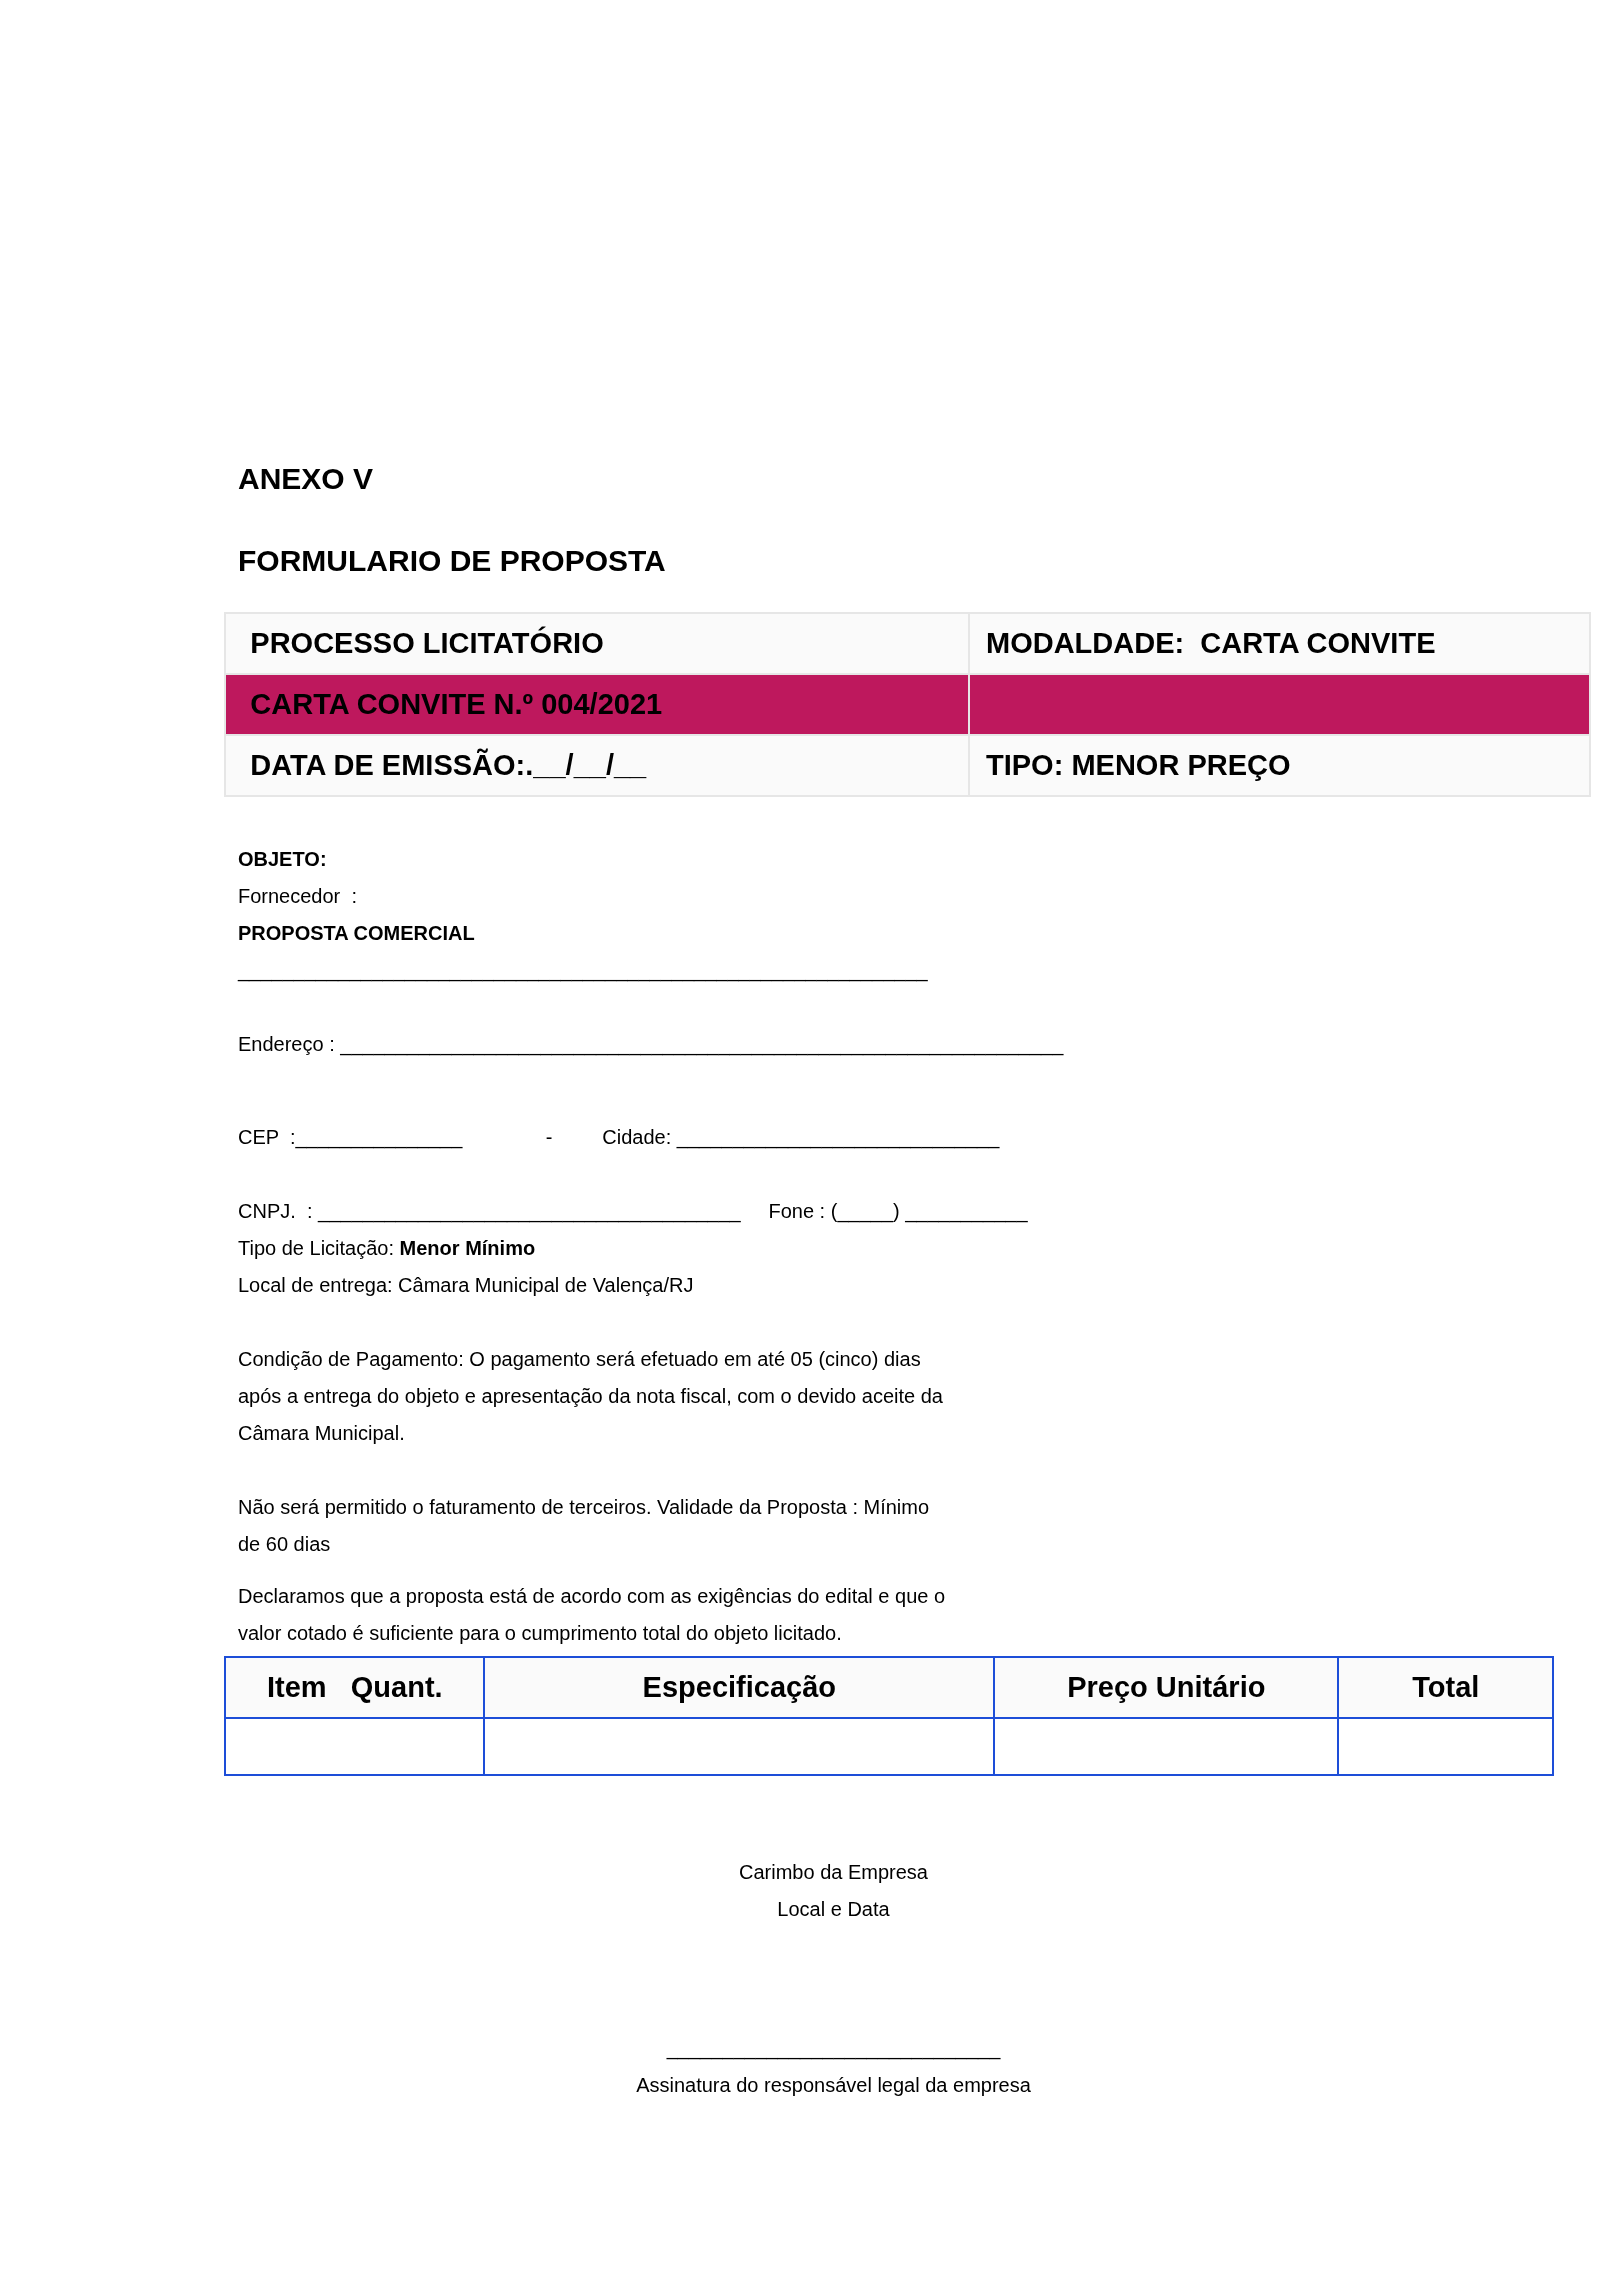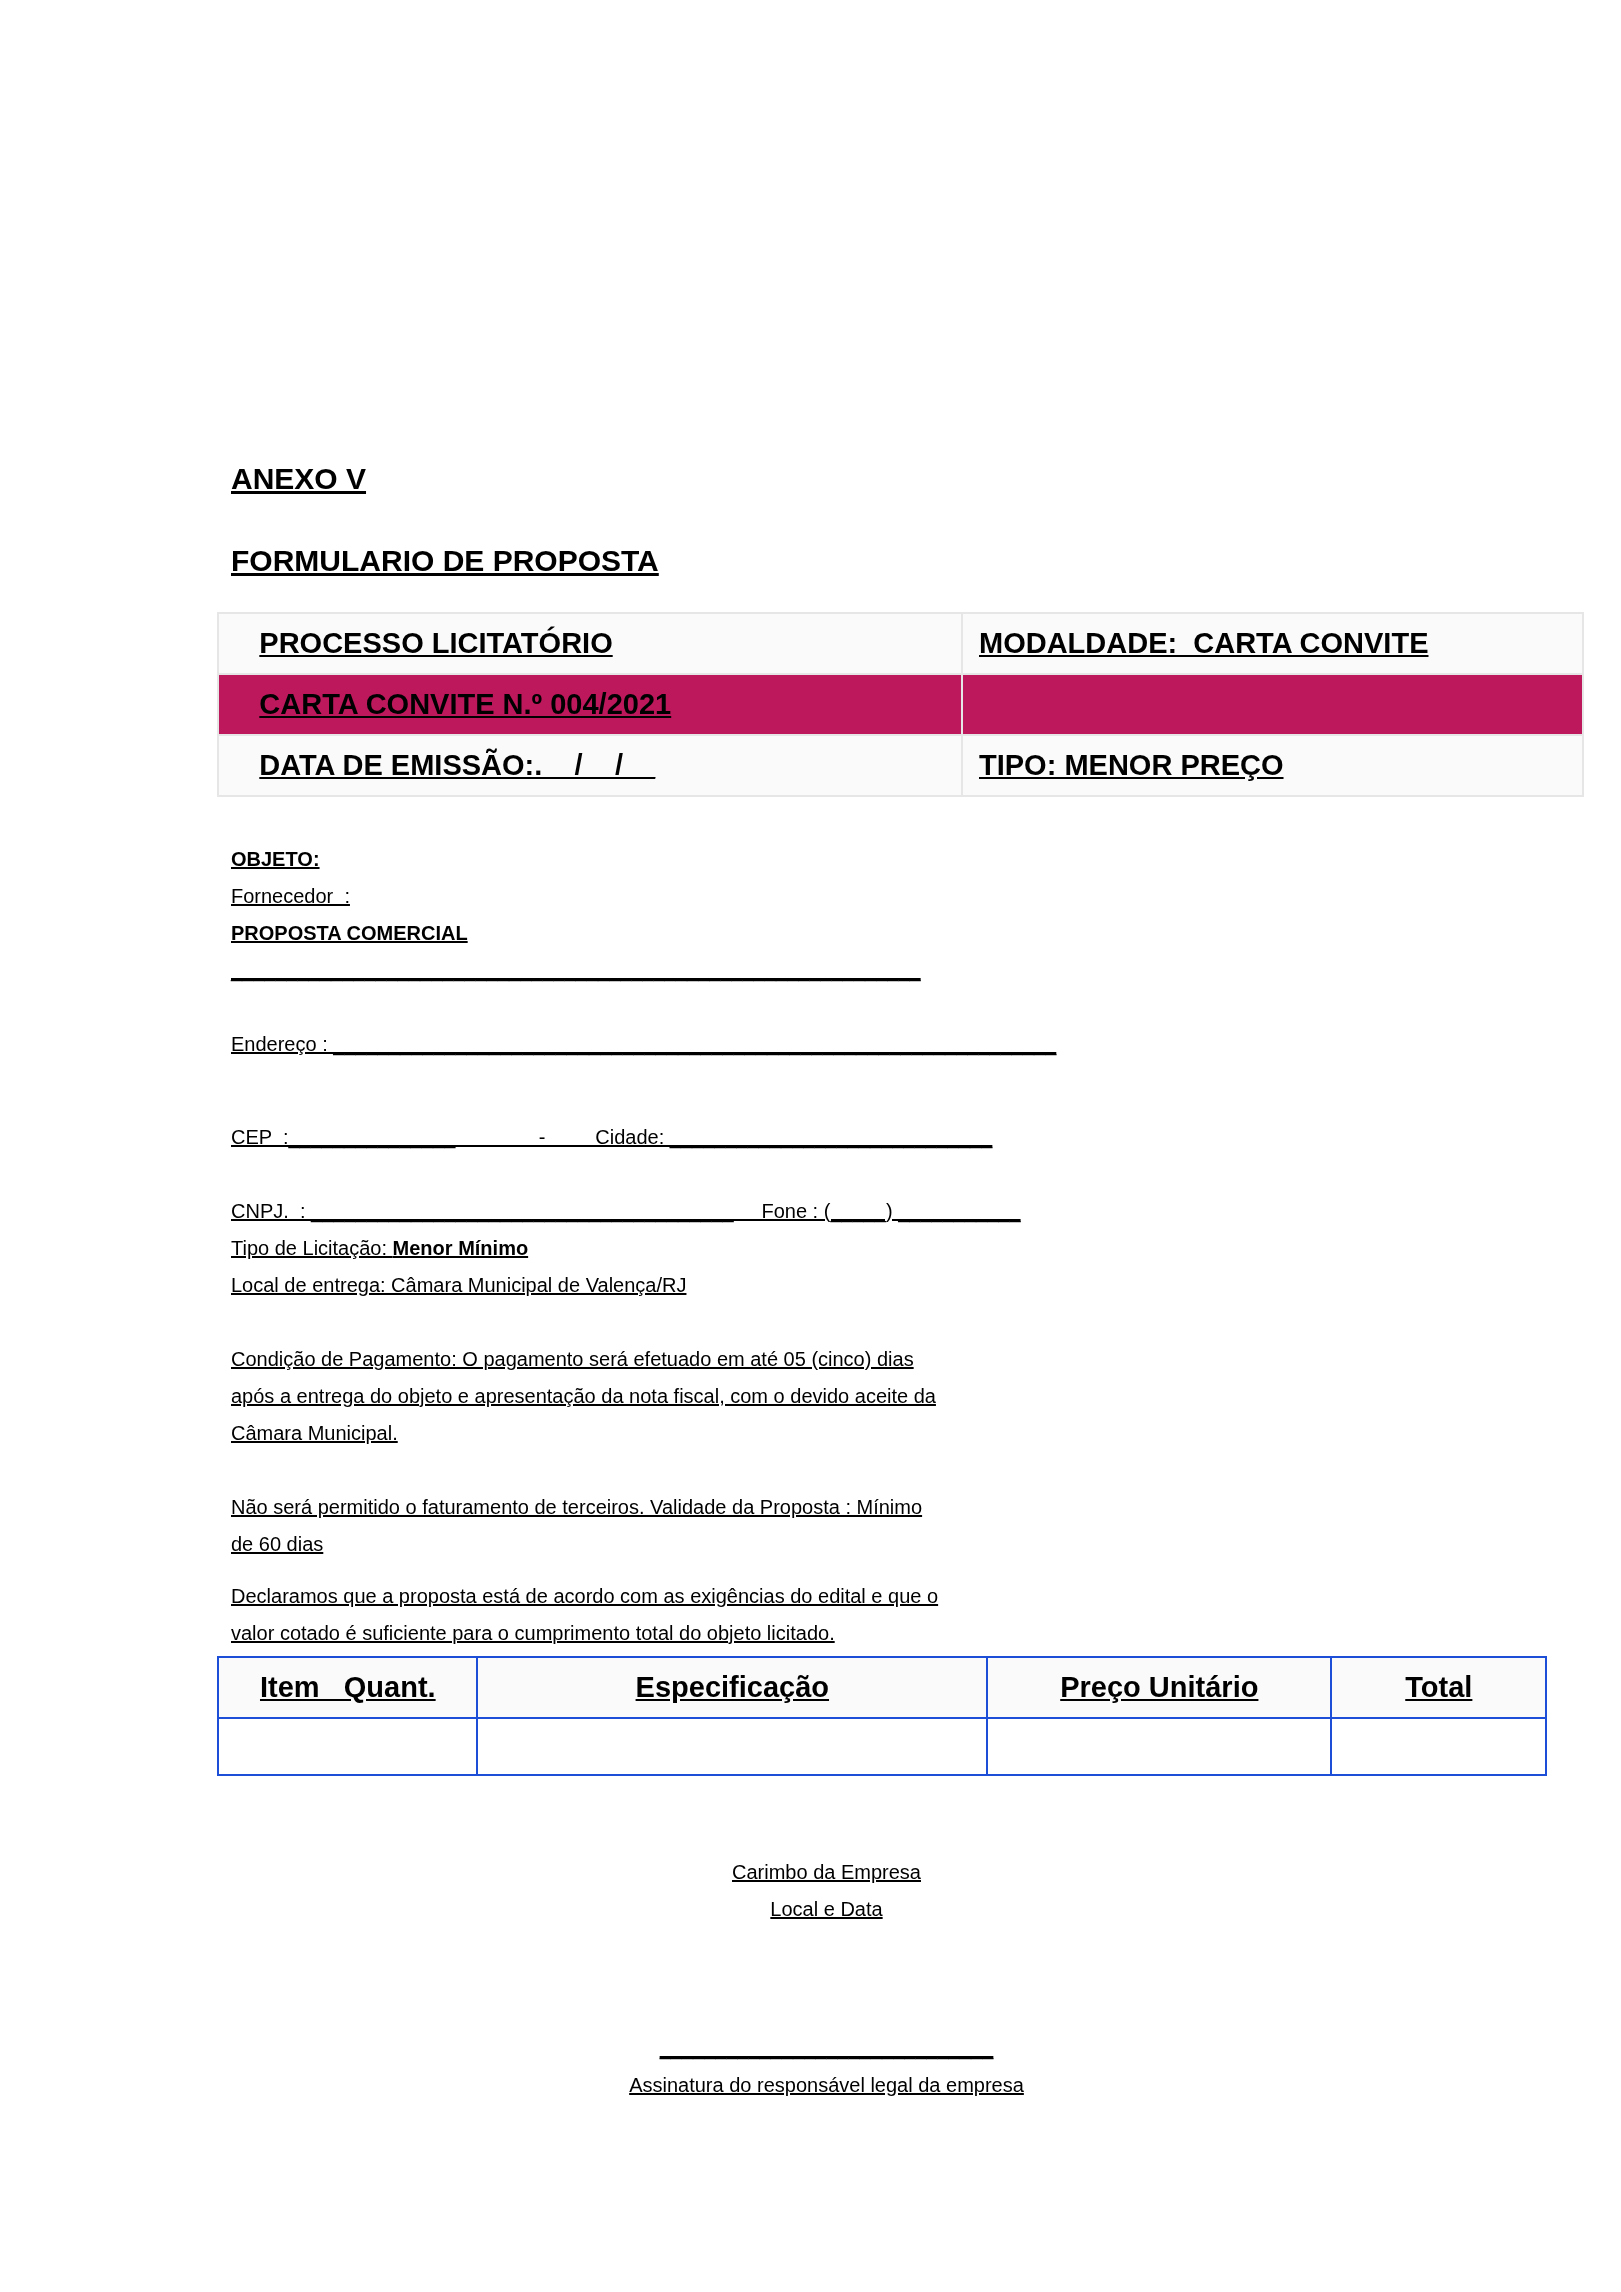--- a/index.html
+++ b/index.html
@@ -7,42 +7,41 @@
   .page {
     position:relative;
     width:1621px; height:2293px;
     background:#ffffff;
     color:#000000;
     font-family:"Liberation Sans", sans-serif;
     overflow:hidden;
   }
   .content {
     position:absolute;
-    left:231px; top:459px;
+    left:238px; top:459px;
     width:1191px;
-    text-decoration:underline;
   }
   .line { white-space:pre-wrap; font-size:20px; line-height:37px; }
   .heading { font-size:30px; font-weight:bold; line-height:39px; white-space:pre-wrap; }
   .title2 { margin-top:43px; }
 
   
   table.header-table {
     border-collapse:collapse;
     table-layout:fixed;
     margin-top:32px;
     margin-left:-13.7px;
     width:1367px;
   }
   table.header-table td {
     border:2px solid #e6e6e6;
     height:61px;
     font-size:29px;
     font-weight:bold;
-    padding:0 0 0 40px;
+    padding:0 0 0 24px;
     vertical-align:middle;
     white-space:pre-wrap;
   }
   table.header-table td.col-right { width:621px; padding-left:15.7px; }
   table.header-table tr.shaded td { background:#fafafa; }
   table.header-table tr.plain td { background:#be185d; }
 
   .object-block { margin-top:44px; }
   .bold { font-weight:bold; }
 

